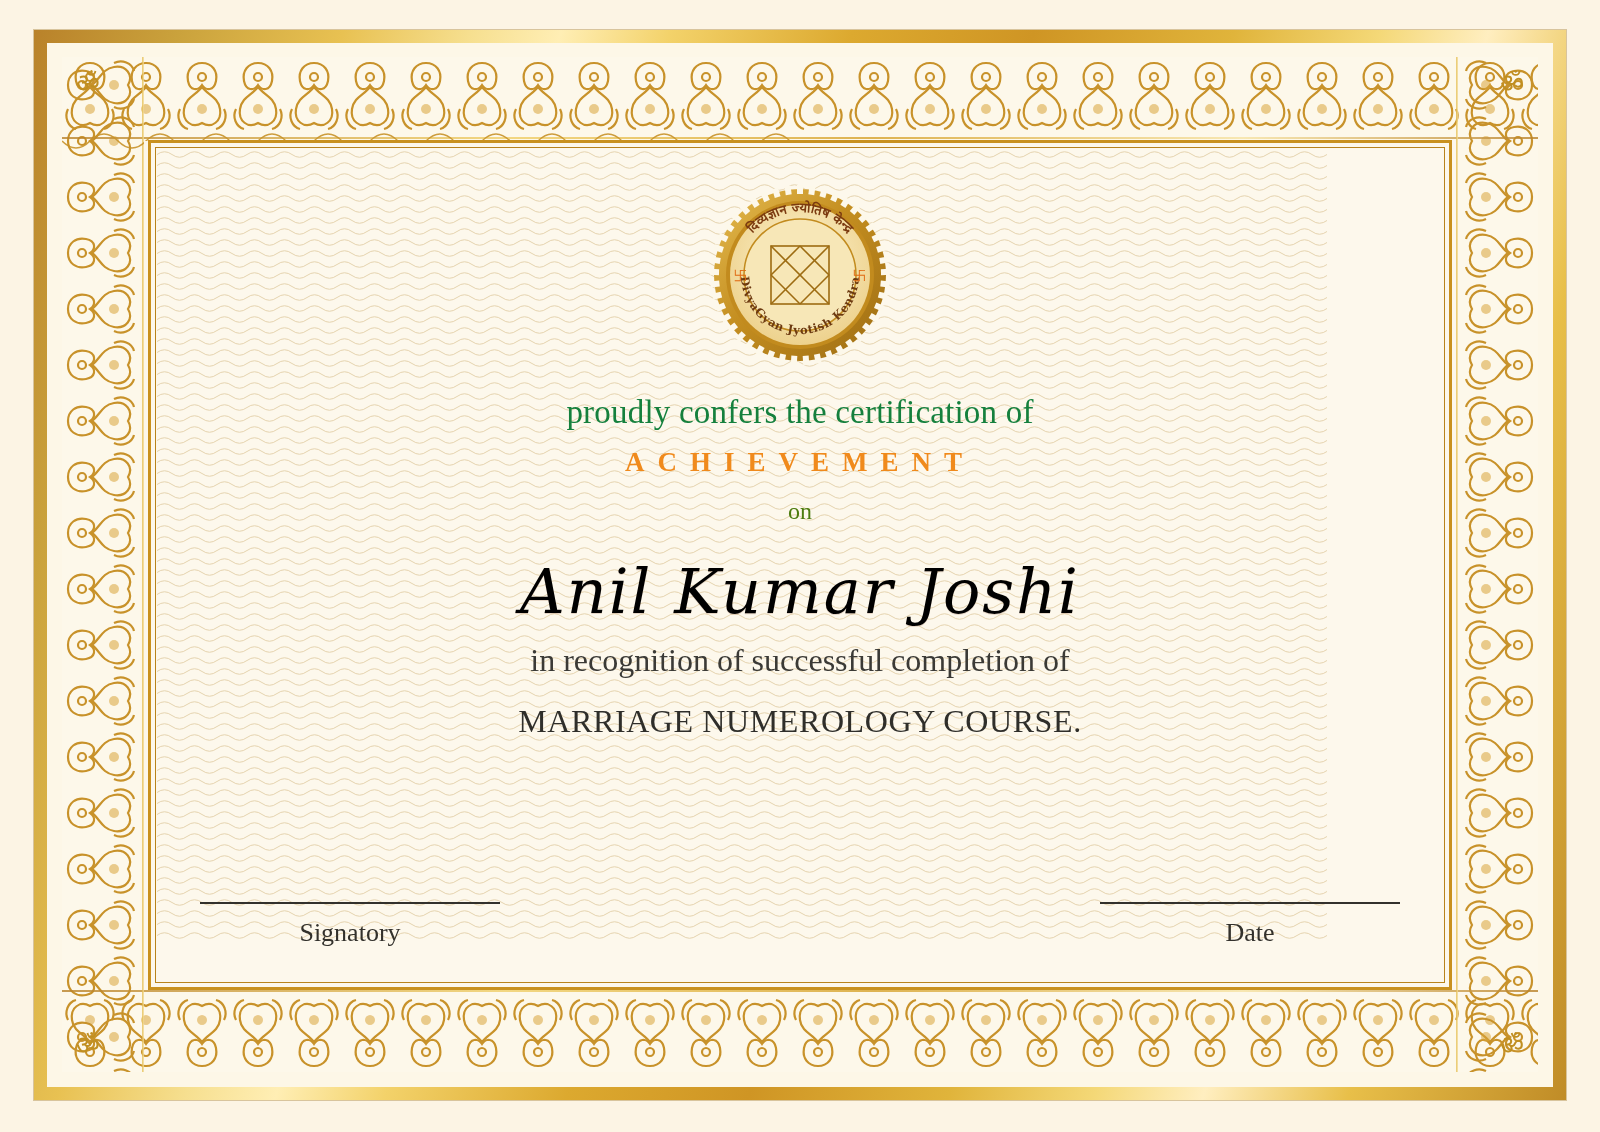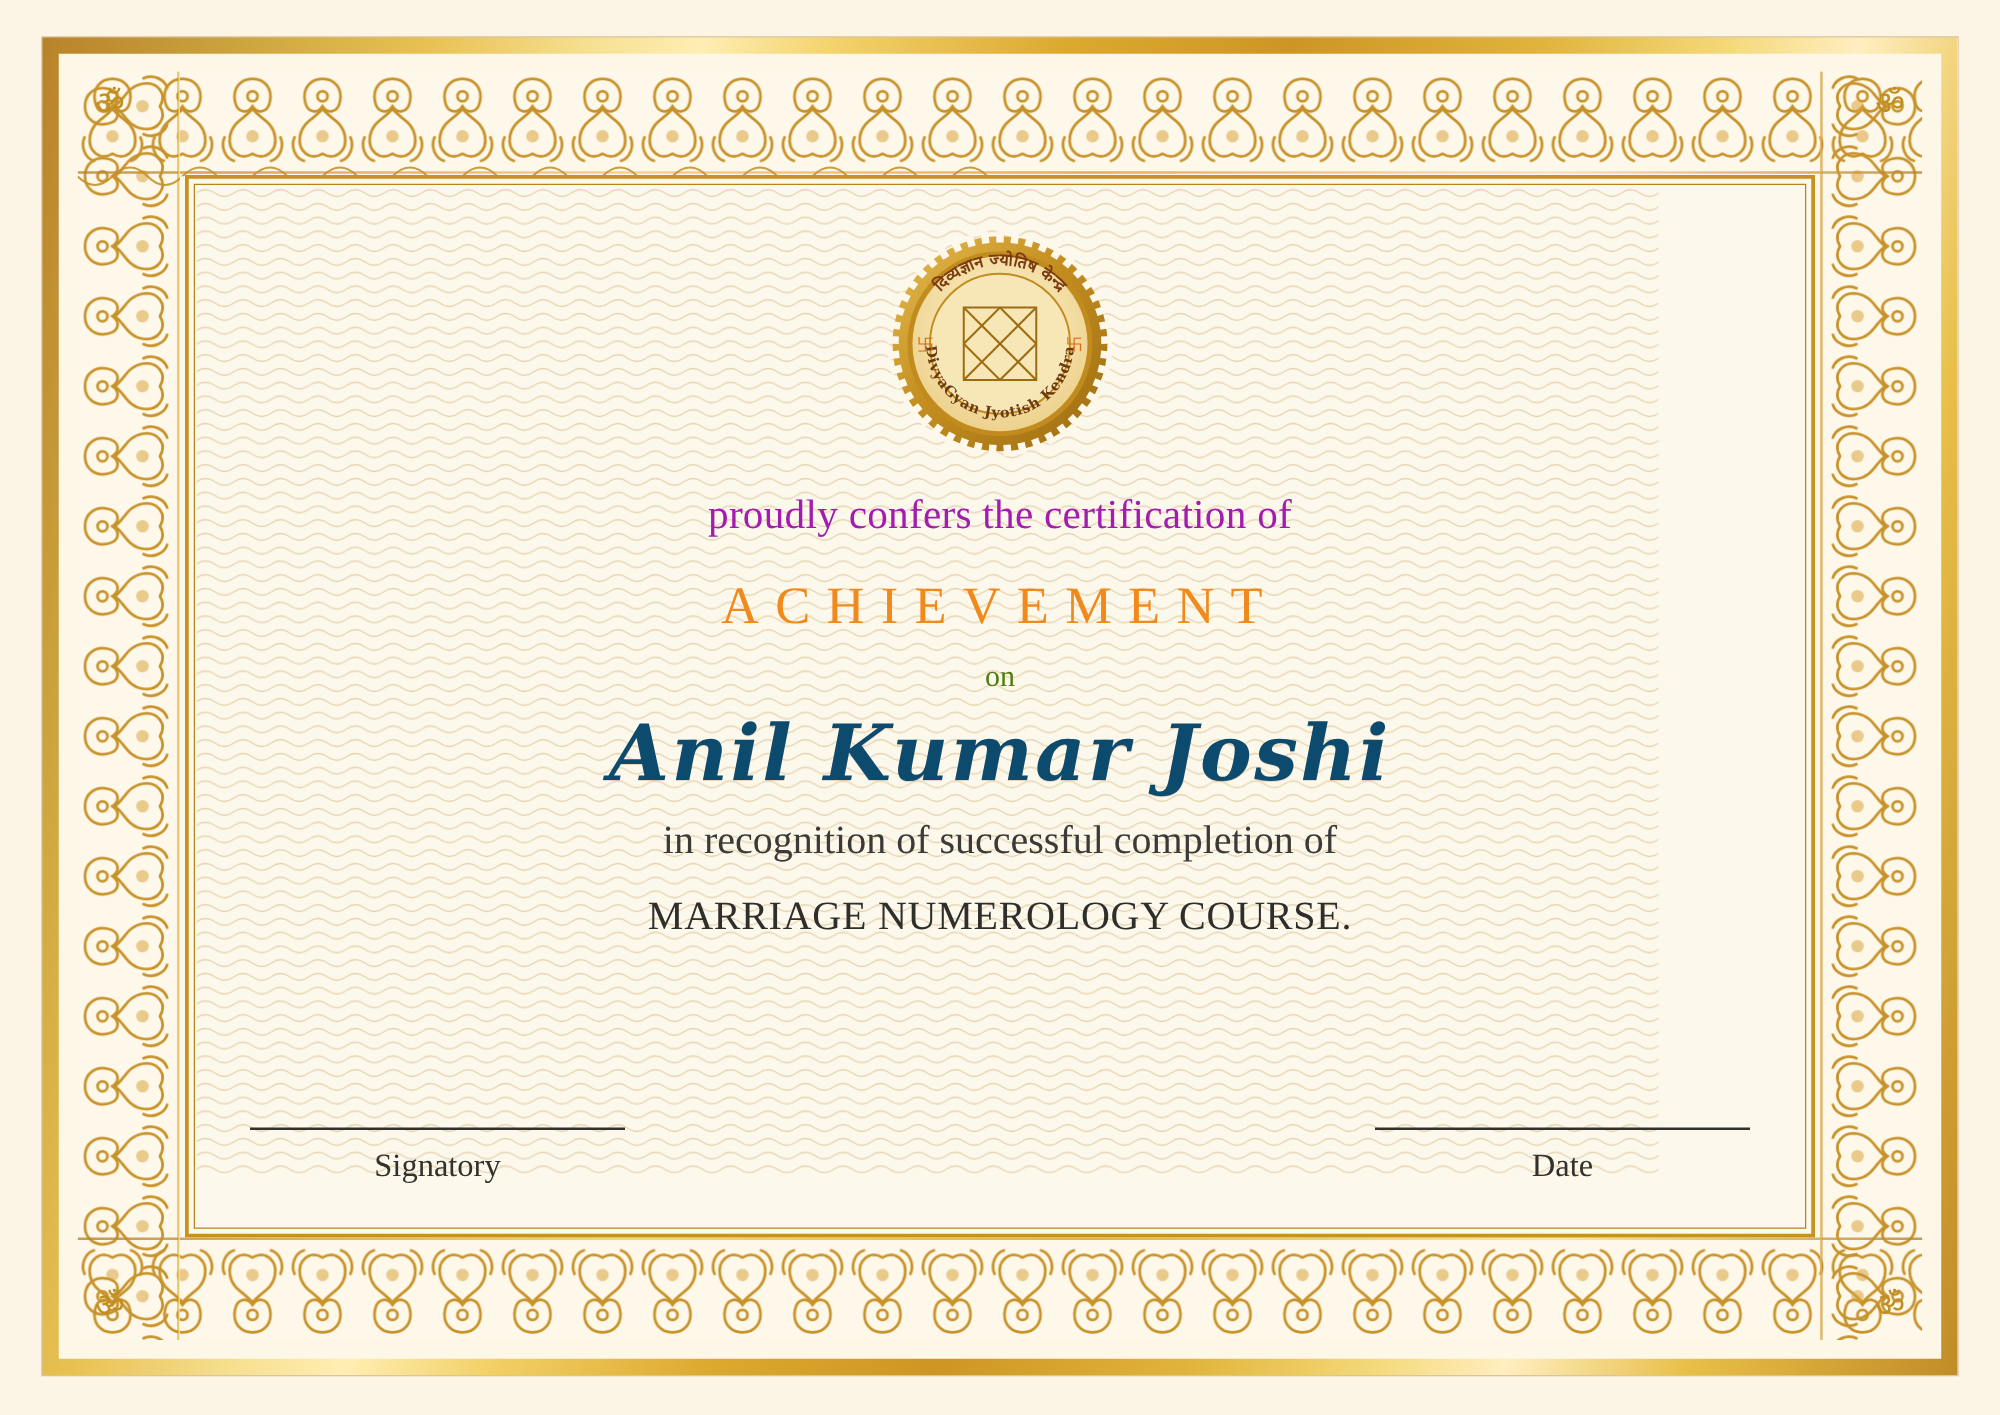--- a/index.html
+++ b/index.html
@@ -116,45 +116,45 @@
   
   .seal-wrap {
     position: relative;
     width: 186px;
     height: 186px;
     margin-bottom: 26px;
   }
 
   .line-confers {
     font-size: 33px;
-    color: #a21caf;
+    color: #15803d;
     letter-spacing: .2px;
-    margin-bottom: 30px;
+    margin-bottom: 16px;
     text-align: right;
   }
   .line-achievement {
-    font-size: 42px;
+    font-size: 27px;
     letter-spacing: 13px;
     color: #f08a1c;
-    font-weight: 400;
+    font-weight: 700;
     margin-bottom: 20px;
   }
   .line-on {
     font-size: 24px;
     color: #4d7c0f;
     margin-bottom: 6px;
   }
   .line-name {
     font-family: "DejaVu Serif", serif;
     font-style: italic;
-    font-weight: 700;
+    font-weight: 400;
     font-size: 62px;
-    color: #0c4a6e;
+    color: #000000;
     letter-spacing: 2px;
-    margin: 4px 0 14px 0;
+    margin: 24px 0 14px 0;
     text-shadow: 0 1px 0 rgba(120,55,20,.18);
   }
   .line-recognition {
     font-size: 32px;
     color: #3b3a36;
     margin-bottom: 24px;
   }
   .line-course {
     font-size: 32px;
     color: #2f2e2a;

